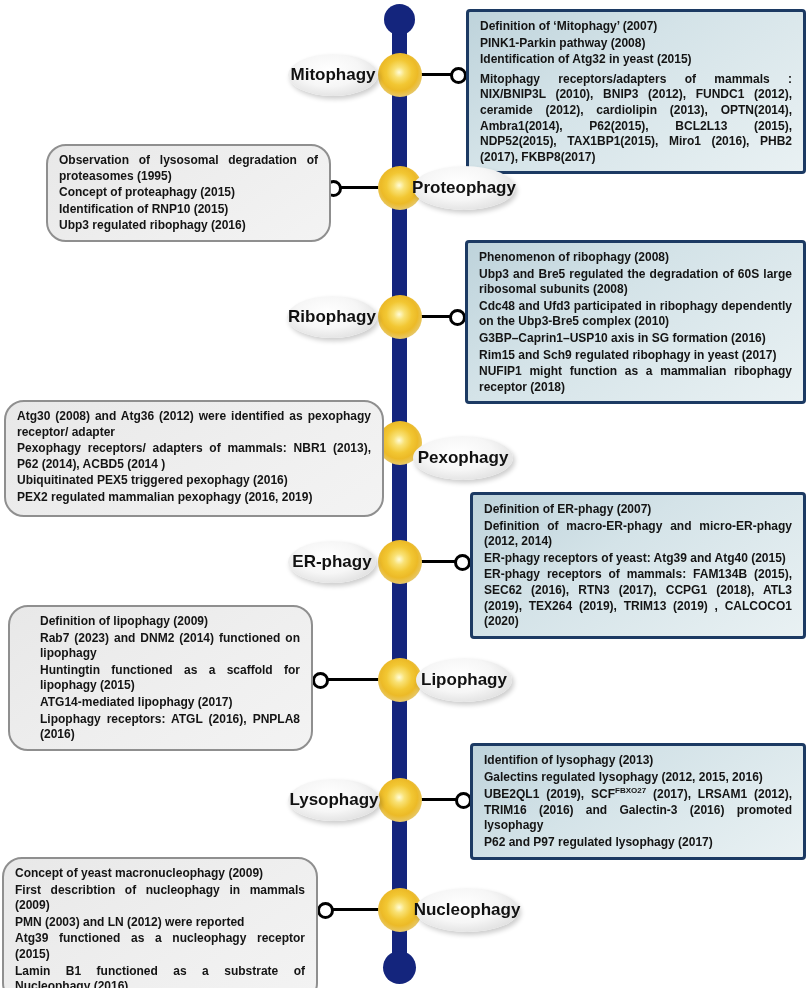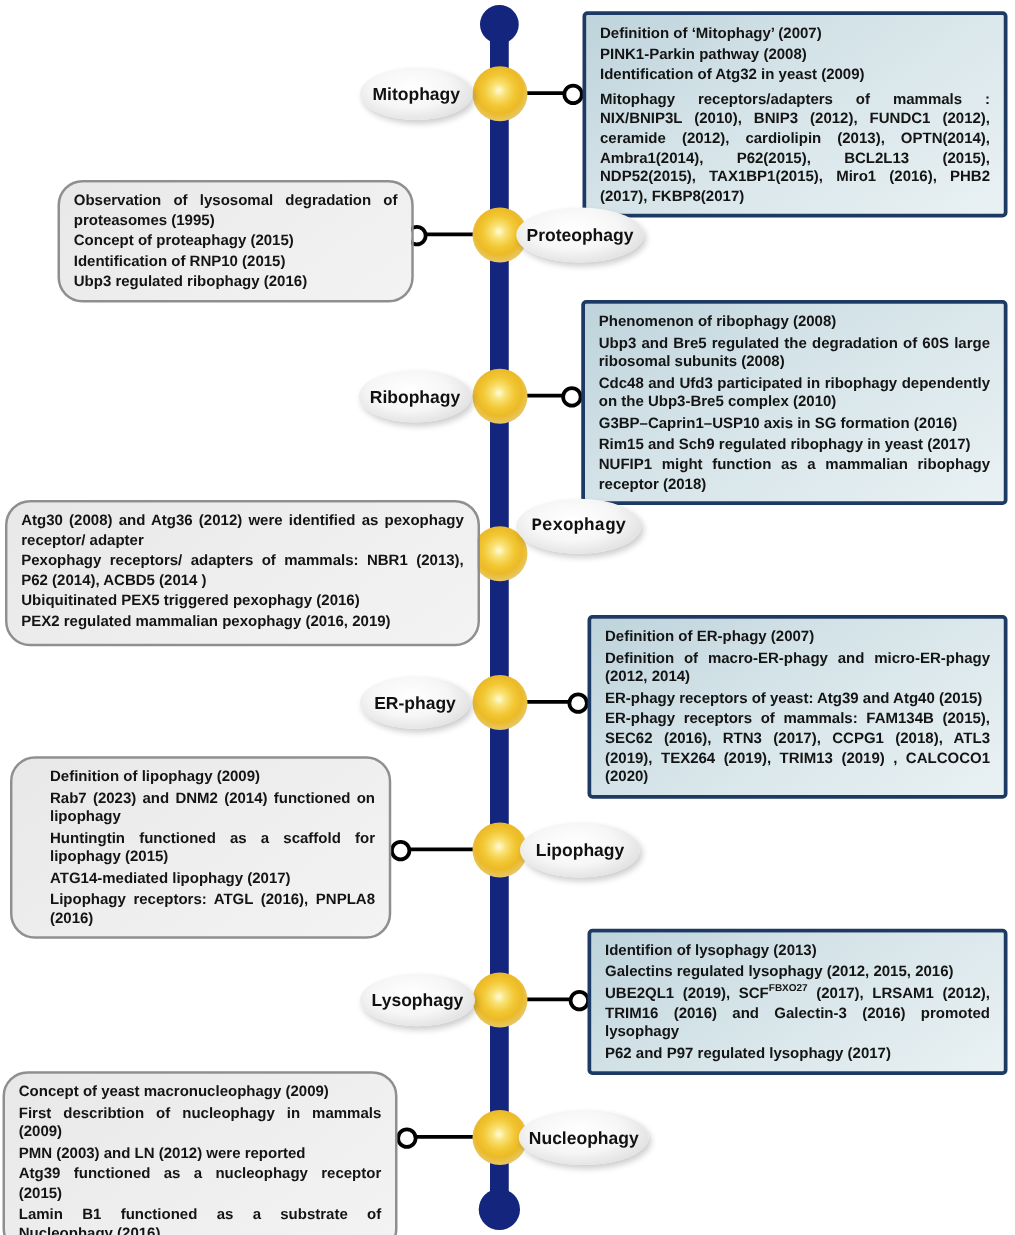--- a/index.html
+++ b/index.html
@@ -21,21 +21,21 @@
   }
   
   .conn { position:absolute; height:3px; background:#000; }
   .ring { position:absolute; width:11px; height:11px; border:3px solid #000; border-radius:50%; background:#fff; }
   
   .ellipse {
     position:absolute; border-radius:50%;
     background: radial-gradient(ellipse at 45% 38%, #ffffff 0%, #f6f6f6 45%, #e2e2e2 75%, #d2d2d2 100%);
     box-shadow: 2px 3px 5px rgba(0,0,0,0.20);
     display:flex; align-items:center; justify-content:center;
-    font-size:14px; font-weight:bold; color:#111;
+    font-size:17px; font-weight:bold; color:#111;
   }
   
   .box {
     position:absolute; box-sizing:border-box;
     padding:7px 11px 6px 11px;
     font-size:12px; font-weight:bold; color:#141414; line-height:1.3;
   }
   .box p { margin:0 0 1px 0; text-align:justify; }
   .box p:last-child { margin-bottom:0; }
   .box sup { font-size:8px; }
@@ -59,21 +59,21 @@
 
   <div class="conn" style="left:413px; top:73px; width:45px;"></div>
   <div class="ring" style="left:450px; top:67px;"></div>
   <div class="node" style="left:378px; top:53px;"></div>
   <div class="ellipse" style="left:288px; top:54px; width:90px; height:42px;">
     <span>Mitophagy</span>
   </div>
   <div class="box right" style="left:466px; top:9px; width:340px; min-height:144px;">
     <p>Definition of ‘Mitophagy’ (2007)</p>
     <p>PINK1-Parkin pathway (2008)</p>
-    <p>Identification of Atg32 in yeast (2009)</p>
+    <p>Identification of Atg32 in yeast (2015)</p>
     <p style="margin-top:4px;">Mitophagy receptors/adapters of mammals : NIX/BNIP3L (2010), BNIP3 (2012), FUNDC1 (2012), ceramide (2012), cardiolipin (2013), OPTN(2014), Ambra1(2014), P62(2015), BCL2L13 (2015), NDP52(2015), TAX1BP1(2015), Miro1 (2016), PHB2 (2017), FKBP8(2017)</p>
   </div>
 
   <div class="conn" style="left:333px; top:186px; width:54px;"></div>
   <div class="ring" style="left:325px; top:180px;"></div>
   <div class="node" style="left:378px; top:166px;"></div>
   <div class="ellipse" style="left:413px; top:166px; width:102px; height:44px;">
     <span>Proteophagy</span>
   </div>
   <div class="box left" style="left:46px; top:144px; width:285px; min-height:92px;">
@@ -94,21 +94,21 @@
     <p>Ubp3 and Bre5 regulated the degradation of 60S large ribosomal subunits  (2008)</p>
     <p>Cdc48 and Ufd3 participated in ribophagy dependently on the Ubp3-Bre5 complex (2010)</p>
     <p>G3BP–Caprin1–USP10 axis in SG formation (2016)</p>
     <p>Rim15 and Sch9 regulated ribophagy in yeast (2017)</p>
     <p>NUFIP1 might function as a mammalian ribophagy receptor (2018)</p>
   </div>
 
   <div class="conn" style="left:333px; top:441px; width:54px;"></div>
   <div class="ring" style="left:325px; top:435px;"></div>
   <div class="node" style="left:378px; top:421px;"></div>
-  <div class="ellipse" style="left:413px; top:399px; width:100px; height:44px;font-family:Liberation Mono, monospace;">
+  <div class="ellipse" style="left:413px; top:436px; width:100px; height:44px;">
     <span>Pexophagy</span>
   </div>
   <div class="box left" style="left:4px; top:400px; width:380px; min-height:117px;">
     <p>Atg30 (2008) and Atg36 (2012) were identified as pexophagy receptor/ adapter</p>
     <p>Pexophagy receptors/ adapters of mammals: NBR1 (2013), P62 (2014),  ACBD5 (2014 )</p>
     <p>Ubiquitinated PEX5 triggered pexophagy (2016)</p>
     <p>PEX2 regulated mammalian pexophagy (2016, 2019)</p>
   </div>
 
   <div class="conn" style="left:413px; top:560px; width:49px;"></div>

